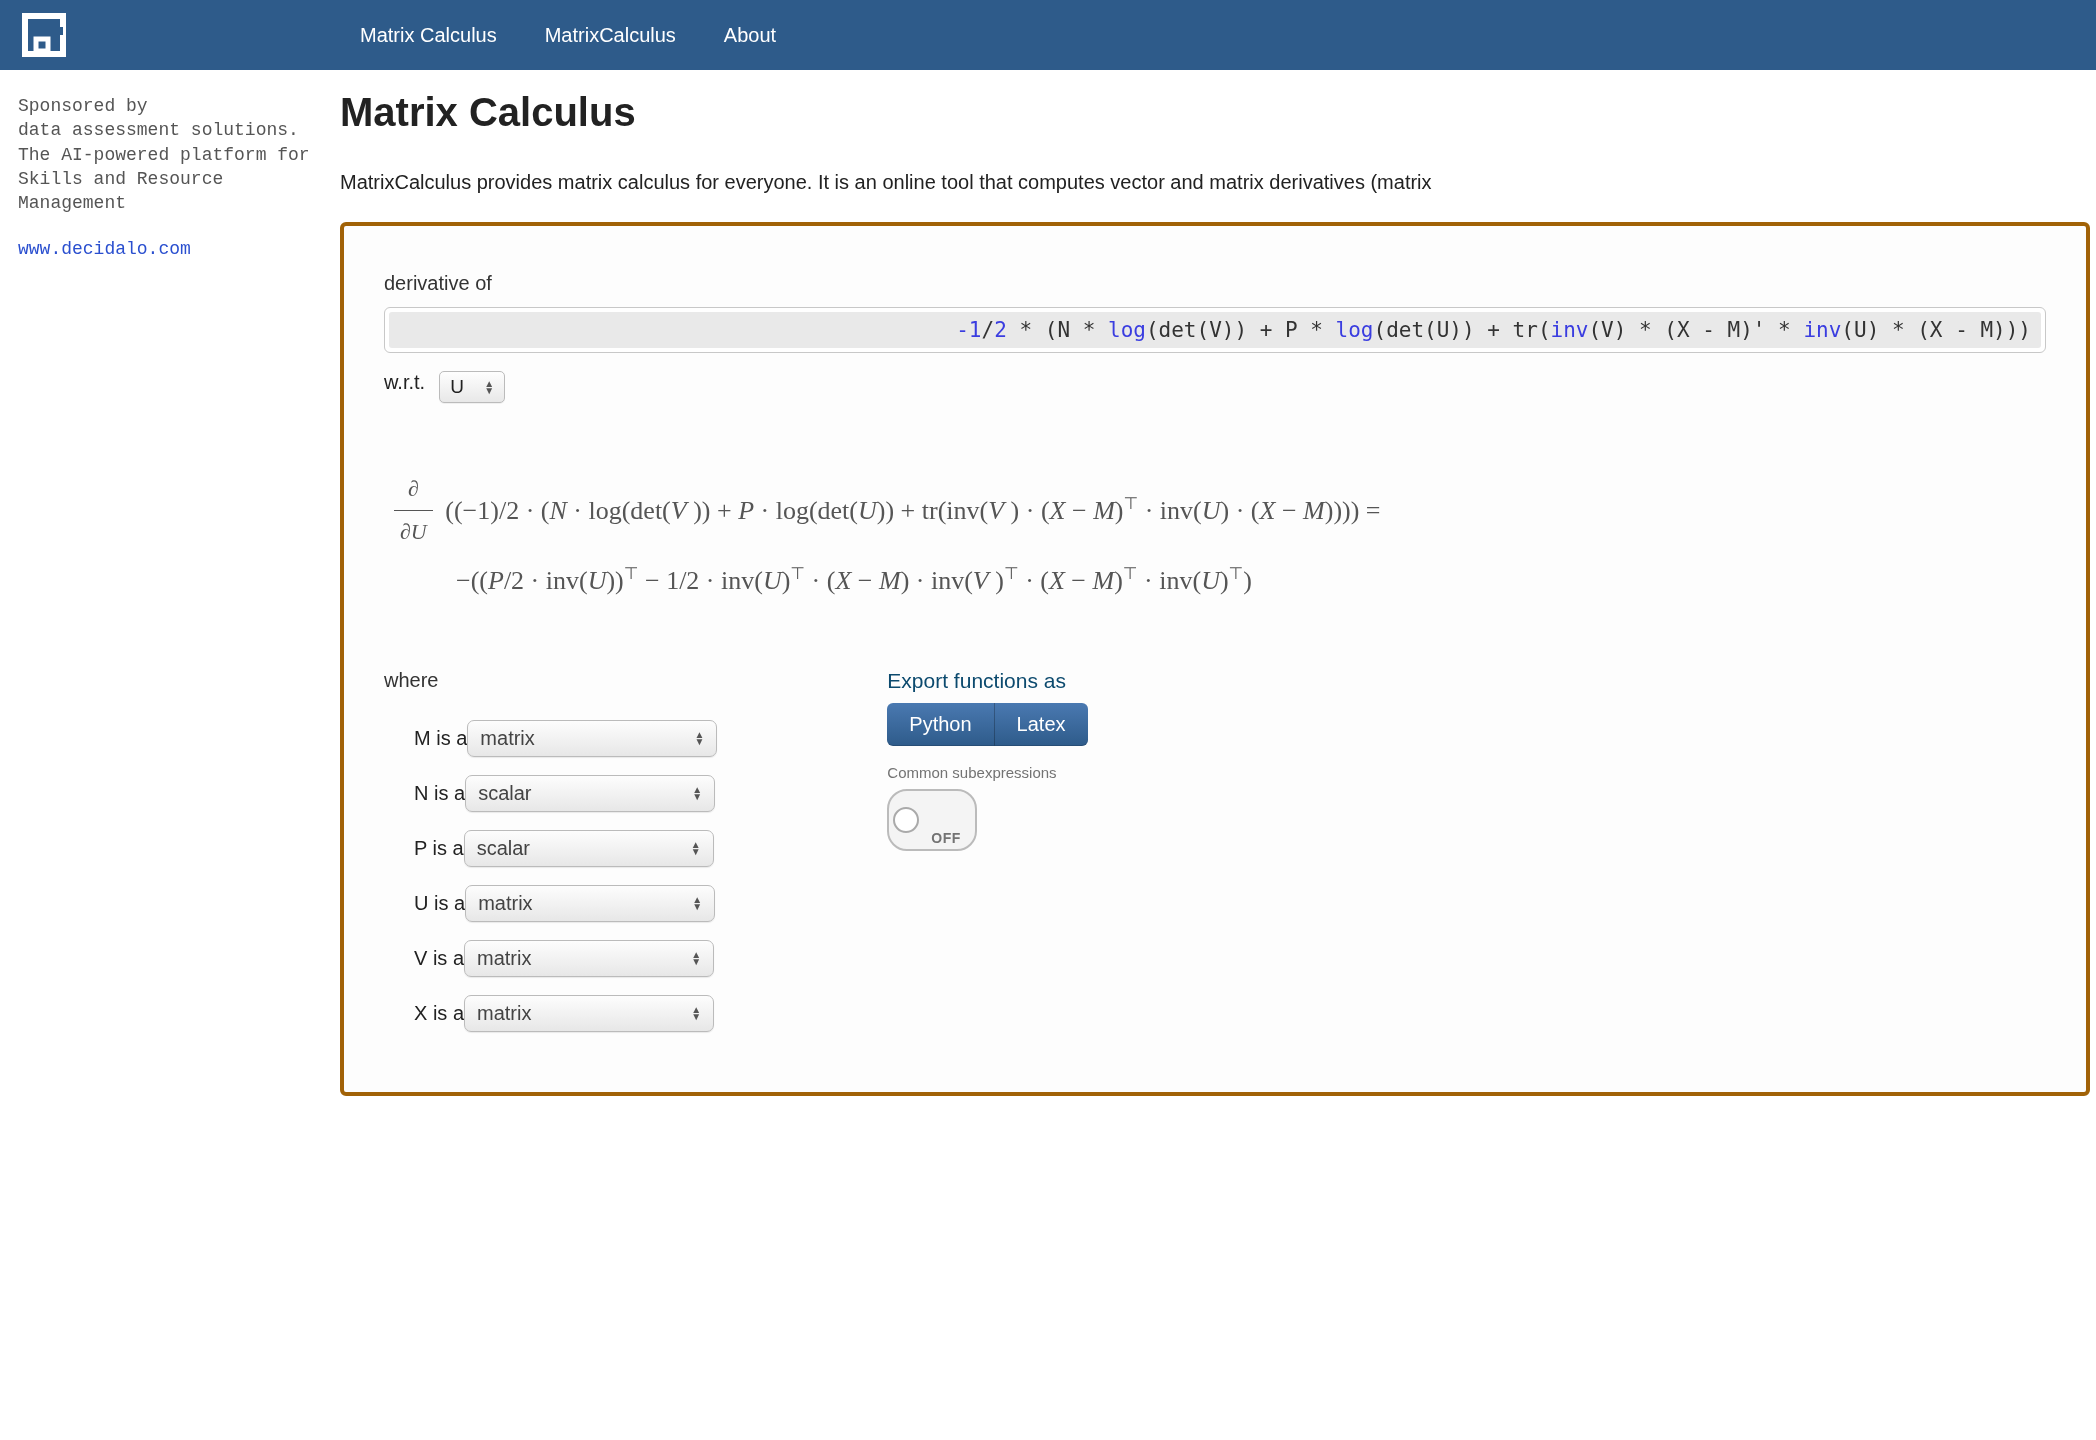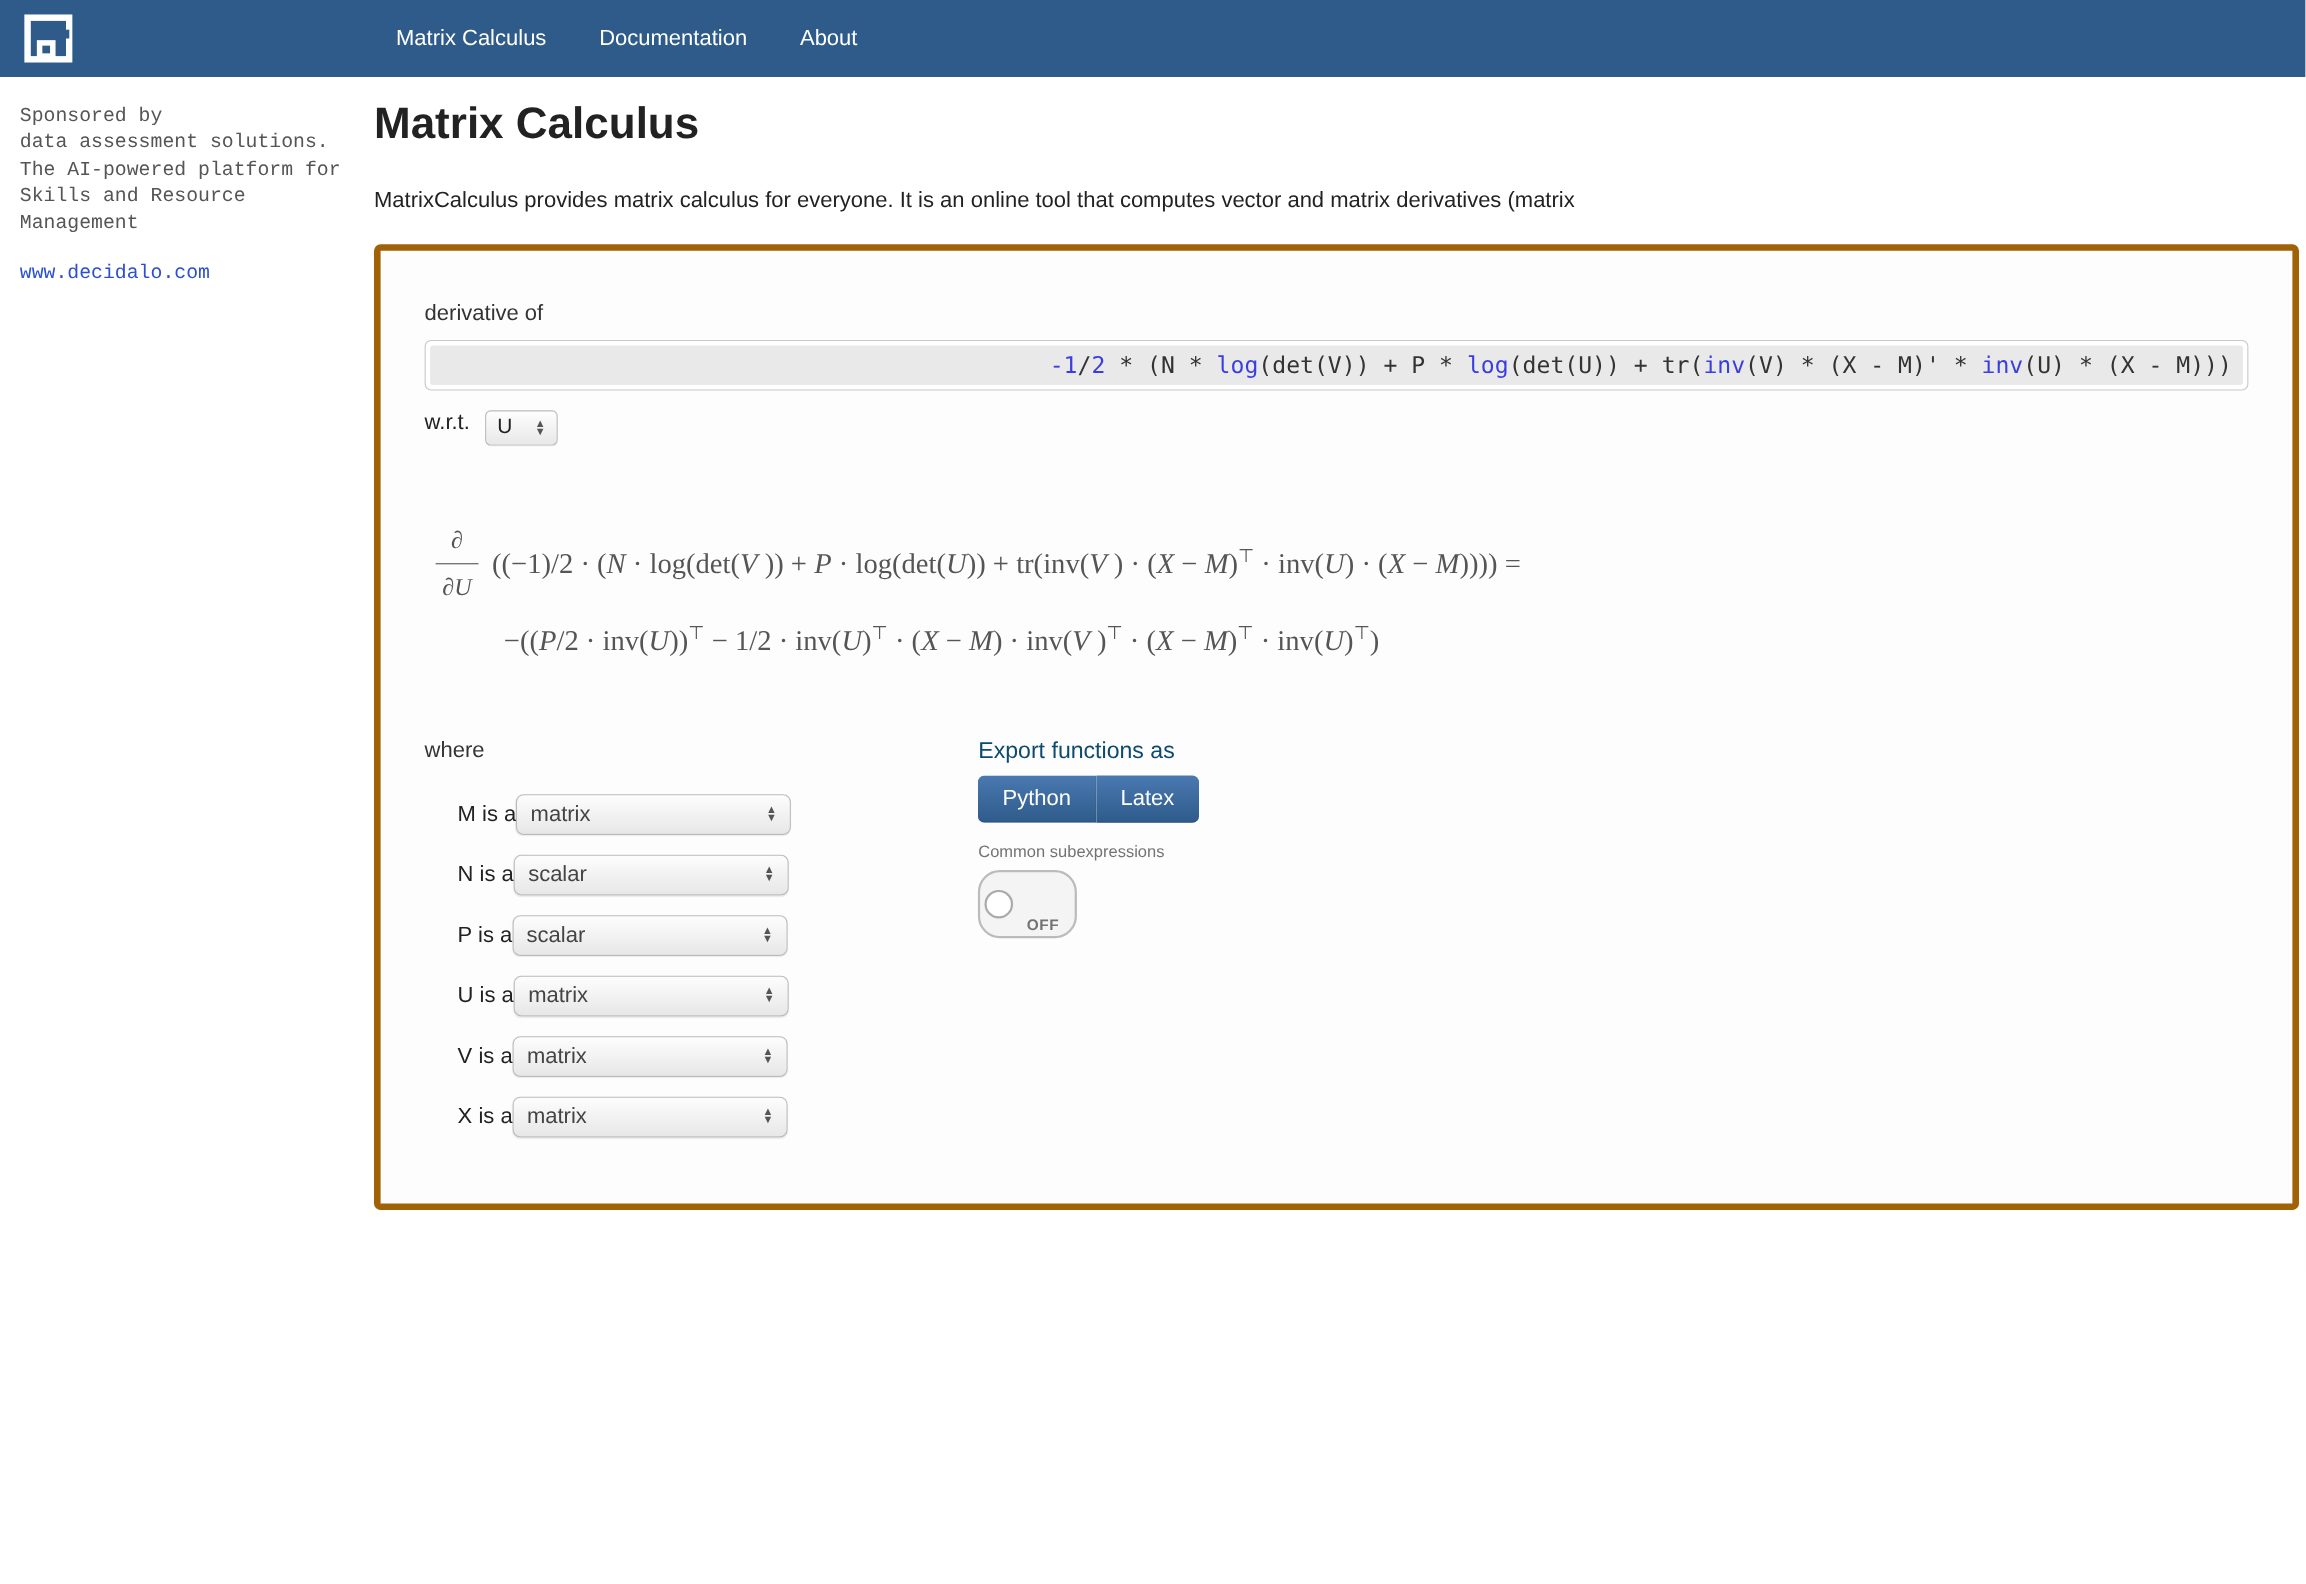--- a/index.html
+++ b/index.html
@@ -40,21 +40,21 @@
   .sidebar a { color: #2a4fcf; text-decoration: none; display:block; margin-top:22px;}
   
   .main {
     flex: 1;
     padding-right: 6px;
   }
   h1 { font-size: 40px; font-weight: 700; margin-bottom: 36px; }
   .intro { font-size: 20px; color: #222; margin-bottom: 28px; white-space: nowrap; overflow:hidden;}
   
   .panel {
-    border: 6px solid #a16207;
+    border: 4px solid #a16207;
     border-radius: 6px;
     background: #fdfdfd;
     padding: 46px 40px 60px 40px;
   }
   .label { font-size: 20px; color: #333; margin-bottom: 12px; }
   
   .expr-box {
     border: 1px solid #c8c8c8;
     border-radius: 6px;
     background: #fff;
@@ -148,21 +148,21 @@
 <div class="header">
   <div class="logo">
     <svg width="44" height="44" viewBox="0 0 44 44">
       <rect x="3" y="3" width="38" height="38" fill="none" stroke="#fff" stroke-width="6"></rect>
       <rect x="14" y="26" width="12" height="12" fill="none" stroke="#fff" stroke-width="5"></rect>
       <rect x="26" y="14" width="15" height="8" fill="#2e5b8a"></rect>
     </svg>
   </div>
   <div class="nav">
     <a href="#">Matrix Calculus</a>
-    <a href="#">Documentation</a>
+    <a href="#">MatrixCalculus</a>
     <a href="#">About</a>
   </div>
 </div>
 
 <div class="container">
   <div class="sidebar">
     <div>Sponsored by</div>
     <div>data assessment solutions.</div>
     <div>The AI-powered platform for</div>
     <div>Skills and Resource Management</div>

